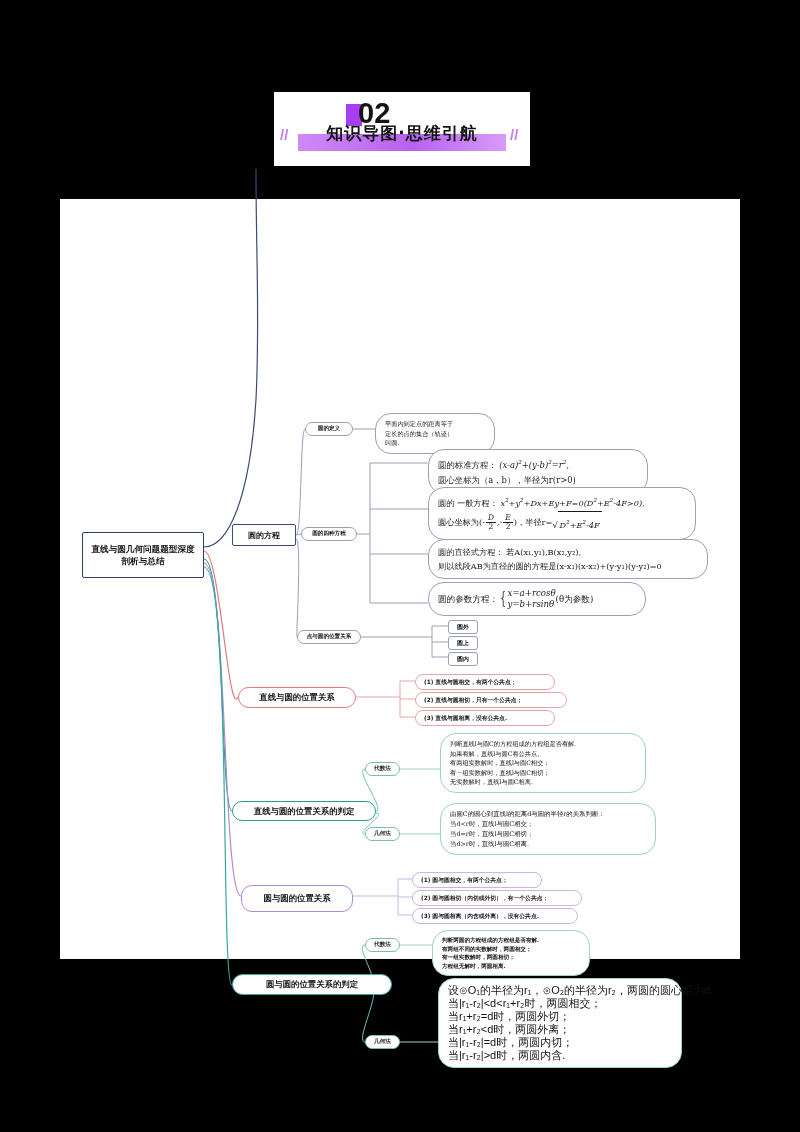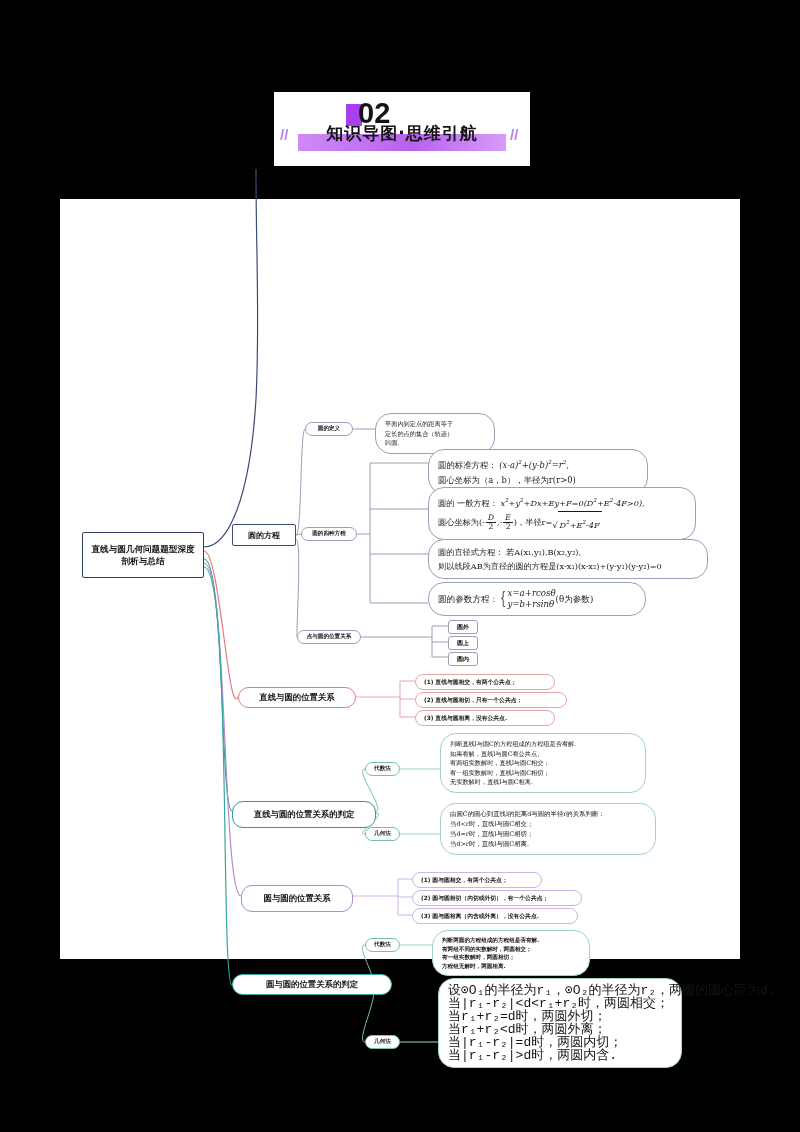--- a/index.html
+++ b/index.html
@@ -44,21 +44,21 @@
   
   .pill{
     border-radius:11px;border:1.1px solid #888;
     display:flex;align-items:center;justify-content:center;
     text-align:center;padding:3px 8px;font-weight:700;color:#141414;
     font-family:"DejaVu Sans",sans-serif;
   }
   .b1{left:172px;top:325px;width:64px;height:22px;font-size:8px;
       border:1.4px solid #3d4a78;border-radius:2px;}       
   .b2{left:178px;top:488px;width:118px;height:21px;font-size:8.4px;border-color:#e2797f;}
-  .b3{left:172px;top:602px;width:144px;height:27px;font-size:8.4px;border-color:#2e9e86;}
+  .b3{left:172px;top:602px;width:144px;height:20px;font-size:8.4px;border-color:#2e9e86;}
   .b4{left:181px;top:686px;width:112px;height:27px;font-size:8.4px;border-color:#b18ad4;}
   .b5{left:172px;top:775px;width:160px;height:21px;font-size:8.4px;border-color:#36a8a0;}
 
   
   .s2{font-size:5.6px;height:14px;padding:0 6px;border-color:#9aa0b5;}
   .n-def{left:245px;top:223px;width:48px;}
   .n-four{left:241px;top:328px;width:56px;}
   .n-pt{left:237px;top:431px;width:64px;}
   .n-alg1{left:305px;top:563px;width:35px;border-color:#76bfae;}
   .n-geo1{left:305px;top:628px;width:35px;border-color:#76bfae;}
@@ -107,22 +107,22 @@
   
   .l-p{border-color:#cdb4e3;font-size:5.8px;line-height:9px;font-weight:700;border-radius:8px;padding:2.5px 8px;
        font-family:"DejaVu Sans",sans-serif;}
   .pp1{left:352px;top:673px;width:130px;}
   .pp2{left:352px;top:691px;width:170px;}
   .pp3{left:352px;top:709px;width:166px;}
 
   
   .t-alg2{left:372px;top:731px;width:158px;font-size:5.6px;line-height:8.6px;font-weight:700;
           font-family:"DejaVu Sans",sans-serif;border-color:#9ed3c7;}
-  .t-geo2{left:378px;top:779px;width:244px;font-size:13px;line-height:13px;border-color:#9ed3c7;
-          font-family:Liberation Mono, monospace;}
+  .t-geo2{left:378px;top:779px;width:244px;font-size:11px;line-height:13px;border-color:#9ed3c7;
+          font-family:Liberation Sans, sans-serif;}
 
   
   sup{font-size:.66em;vertical-align:super;}
   .it{font-style:italic;}
   .frac{display:inline-block;vertical-align:middle;text-align:center;line-height:1.05;
         font-size:.92em;margin:0 1px;}
   .frac .nu{display:block;border-bottom:1px solid #1a1a1a;padding:0 2px;}
   .frac .de{display:block;padding:0 2px;}
   .sqrt{display:inline-block;vertical-align:middle;}
   .sqrt .rad{display:inline-block;border-top:1px solid #1a1a1a;padding:0 2px;}

